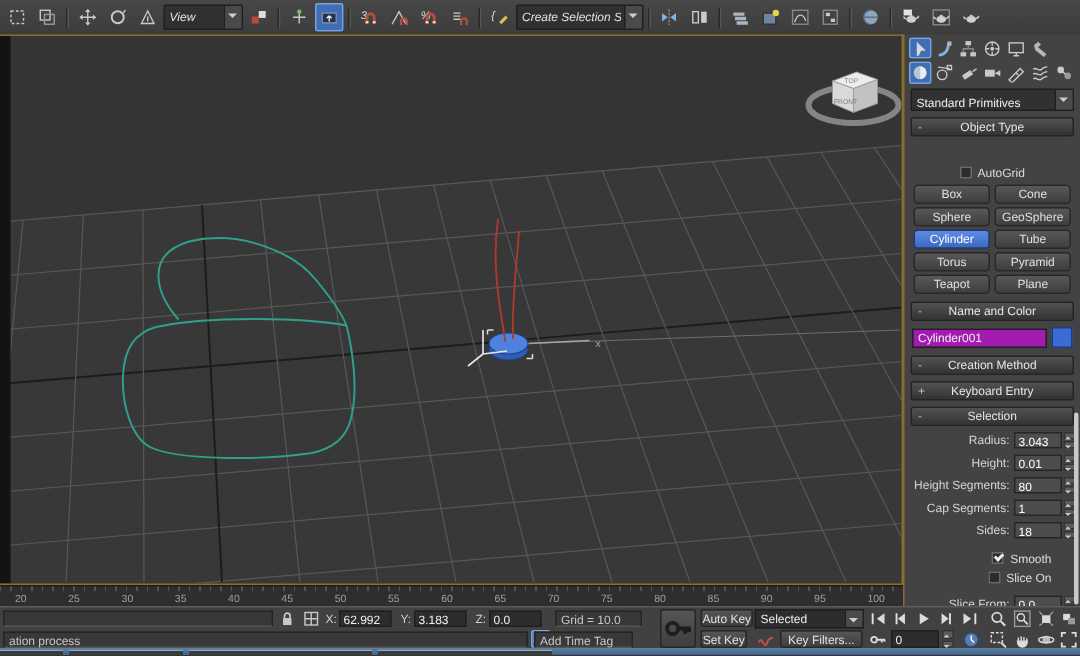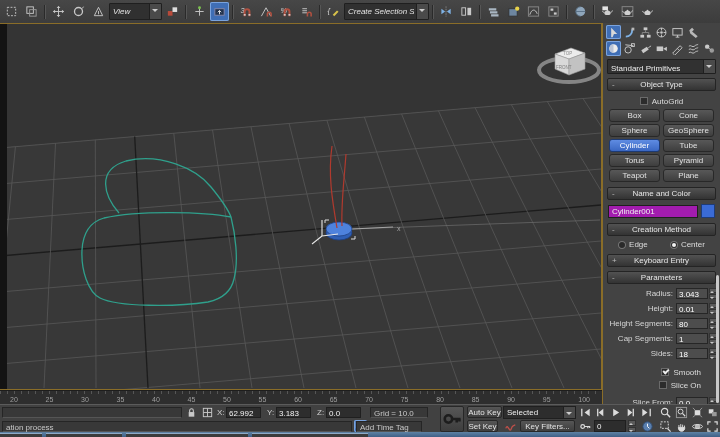--- a/index.html
+++ b/index.html
@@ -32,21 +32,21 @@
        padding-left:3px;color:#eee;border-radius:1px;}
   .pdd .lbl{flex:1;}
   .pdd .dar{width:11px;align-self:stretch;border-left:1px solid #1f1f1f;background:#4a4a4a;position:relative;}
   .rollout{margin:4px 4px 0;height:11px;background:linear-gradient(#525252,#333);border:1px solid #242424;
            border-radius:2px;display:flex;align-items:center;justify-content:center;position:relative;color:#e6e6e6;}
   .rollout .sign{position:absolute;left:4px;top:0;line-height:11px;color:#bbb;}
   .crow{display:flex;align-items:center;gap:4px;height:10px;}
   .cbox{width:8px;height:8px;background:#2c2c2c;border:1px solid #6a6a6a;position:relative;flex:none;box-sizing:border-box;}
   .crow.active .cbox::after{content:"";position:absolute;left:1px;top:0px;width:4px;height:2px;
         border-left:2px solid #ececec;border-bottom:2px solid #ececec;transform:rotate(-45deg);}
-  .agrow{justify-content:center;margin:5px 0 1px;}
+  .agrow{justify-content:center;margin:19px 0 1px;}
   .obgrid{display:grid;grid-template-columns:1fr 1fr;gap:2px 3px;padding:2px 6px 1px;}
   .obtn{height:11px;line-height:11px;text-align:center;background:linear-gradient(#585858,#3e3e3e);
         border:1px solid #282828;border-radius:3px;color:#e0e0e0;}
   .obtn.active{background:linear-gradient(#5f8ce2,#3a67c2);color:#fff;border-color:#1d3a73;}
   .namerow{display:flex;align-items:center;gap:3px;padding:4px 5px 1px;}
   .namefield{flex:1;height:11px;background:#a21caf;border:1px solid #1f1f1f;color:#f0f0f0;
              line-height:11px;padding-left:3px;}
   .swatch{width:12px;height:12px;background:#3a6bd6;border:1px solid #16folder1e3c;border:1px solid #1e3c78;flex:none;}
   .radios{display:flex;justify-content:space-around;padding:4px 4px 1px;}
   .radio{display:flex;align-items:center;gap:3px;}
@@ -448,39 +448,29 @@
     </div>
     <div class="namerow">
       <span class="namefield">Cylinder001</span>
       <span class="swatch"></span>
     </div>
 
     <div class="rollout">
       <span class="sign">-</span>
       <span>Creation Method</span>
     </div>
-    <div class="radios">
-      <span class="radio">
-        <span class="rdot"></span>
-        <span>Edge</span>
-      </span>
-      <span class="radio active">
-        <span class="rdot"></span>
-        <span>Center</span>
-      </span>
-    </div>
 
     <div class="rollout">
       <span class="sign">+</span>
       <span>Keyboard Entry</span>
     </div>
 
     <div class="rollout">
       <span class="sign">-</span>
-      <span>Parameters</span>
+      <span>Selection</span>
     </div>
     <div class="params">
 
     <div class="prow">
           <span class="plabel">Radius:</span>
           <span class="pfield">3.043</span>
           <span class="spin">
             <i class="up"></i>
             <i class="dn"></i>
           </span>

